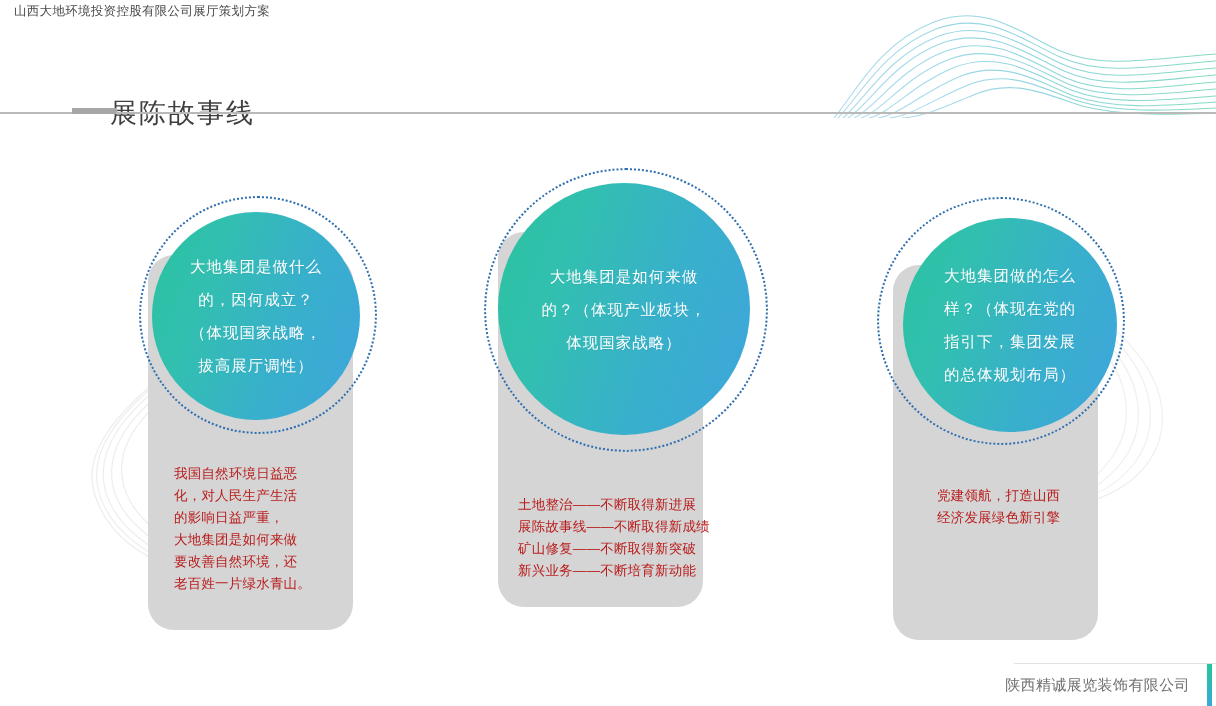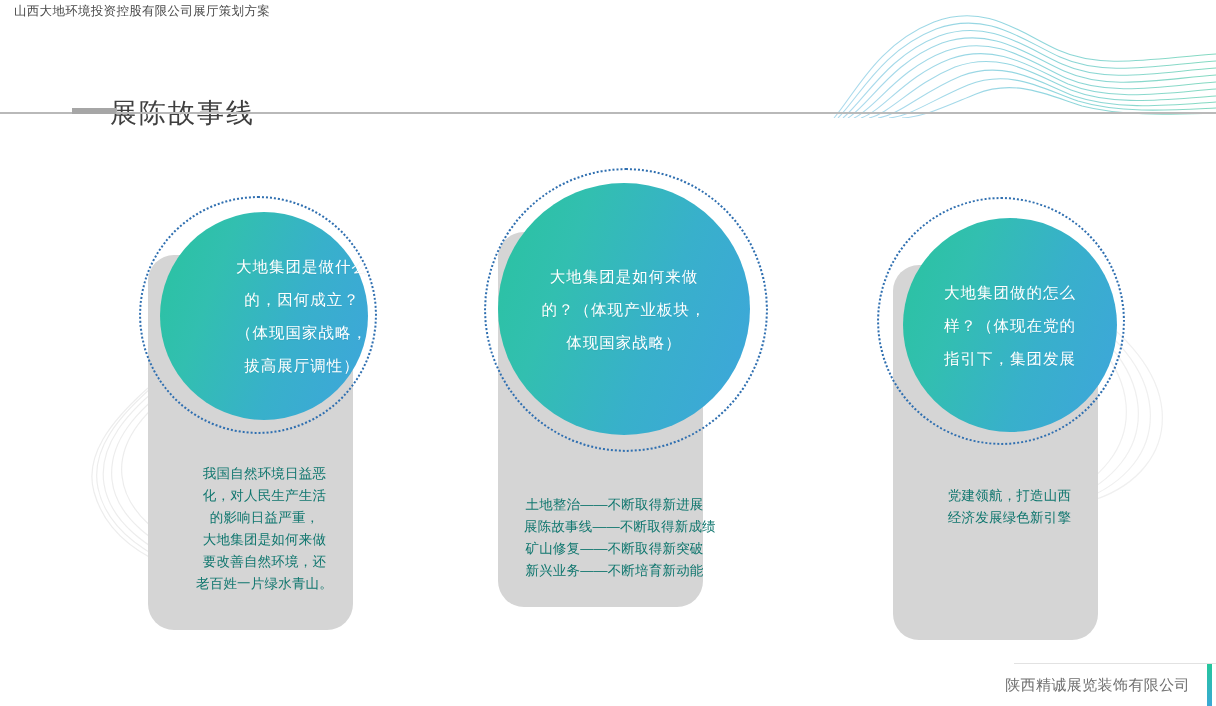--- a/index.html
+++ b/index.html
@@ -96,28 +96,27 @@
     height: 375px;
     background: #d5d5d5;
     border-radius: 26px;
   }
   .card-1 { left: 148px; top: 255px; }
   .card-2 { left: 498px; top: 232px; }
   .card-3 { left: 893px; top: 265px; }
 
   .card-body {
     position: absolute;
-    left: 14px;
+    left: 8px;
     width: 100%;
     padding: 0 18px;
     font-size: 13.5px;
     line-height: 22px;
-    color: #0f766e;
+    color: #b91c1c;
     letter-spacing: 0.2px;
-    text-align: center;
   }
   .card-1 .card-body { top: 208px; }
   .card-2 .card-body { top: 226px; padding: 0 12px; margin-top: 36px; }
   .card-3 .card-body { top: 220px; padding: 0 36px; }
 
   .card-body .ln { display: block; white-space: nowrap; }
 
   
   .bubble {
     position: absolute;
@@ -139,21 +138,21 @@
   .bubble-text .ln { display: block; white-space: nowrap; }
 
   .dots {
     position: absolute;
     border-radius: 50%;
     border: 2px dotted #2f6fb0;
     pointer-events: none;
   }
 
   
-  .bubble-1 { left: 160px; top: 212px; width: 208px; height: 208px; justify-content: flex-end; }
+  .bubble-1 { left: 152px; top: 212px; width: 208px; height: 208px; }
   .dots-1   { left: 139px; top: 196px; width: 238px; height: 238px; }
   
   .bubble-2 { left: 498px; top: 183px; width: 252px; height: 252px; }
   .dots-2   { left: 484px; top: 168px; width: 284px; height: 284px; }
   
   .bubble-3 { left: 903px; top: 218px; width: 214px; height: 214px; }
   .dots-3   { left: 877px; top: 197px; width: 248px; height: 248px; }
 
   
   .footer-rule {
@@ -275,20 +274,21 @@
       <span class="ln">党建领航，打造山西</span>
       <span class="ln">经济发展绿色新引擎</span>
     </div>
   </div>
   <div class="dots dots-3"></div>
   <div class="bubble bubble-3">
     <div class="bubble-text">
       <span class="ln">大地集团做的怎么</span>
       <span class="ln">样？（体现在党的</span>
       <span class="ln">指引下，集团发展</span>
+      <span class="ln">的总体规划布局）</span>
     </div>
   </div>
 
   <div class="footer-rule"></div>
   <div class="footer-text">陕西精诚展览装饰有限公司</div>
   <div class="footer-bar"></div>
 
 </div>
 
 </body></html>

